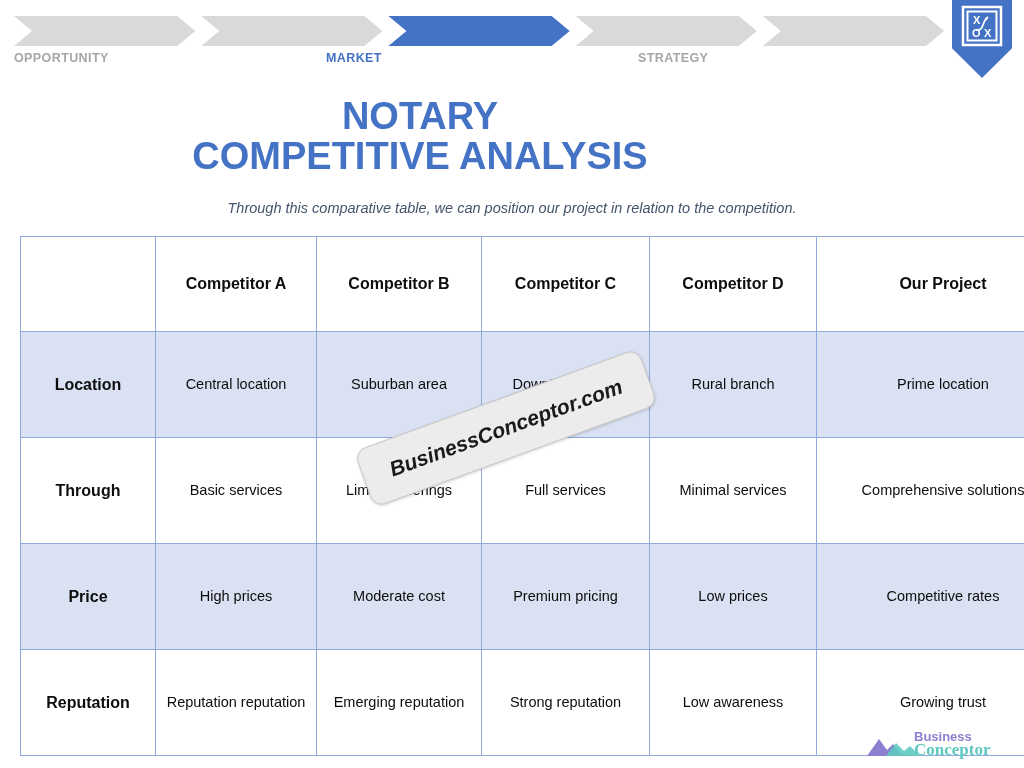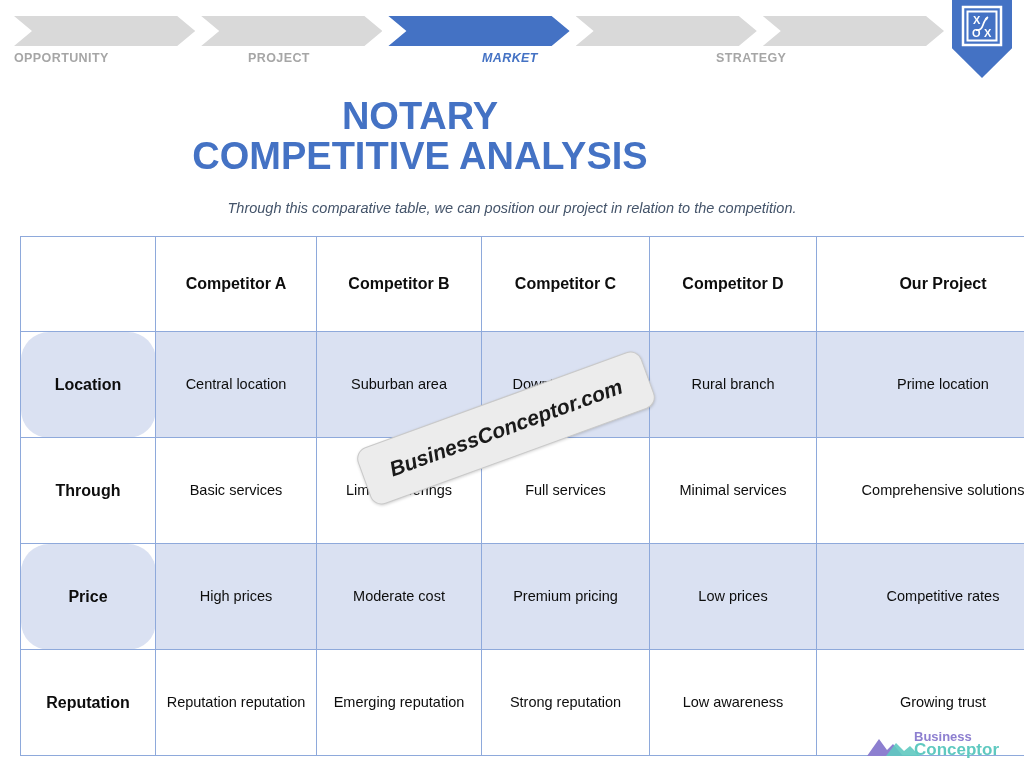--- a/index.html
+++ b/index.html
@@ -62,21 +62,20 @@
     margin-right: 6px;
     font-size: 12.5px;
     font-weight: bold;
     letter-spacing: 0.4px;
     color: #a6a6a6;
     line-height: 24px;
     white-space: nowrap;
   }
   .chev-label.active {
     color: #4472c4;
-    font-style: italic;
   }
 
   
   #corner-badge {
     position: absolute;
     right: 12px;
     top: 0px;
     width: 60px;
     height: 78px;
   }
@@ -151,21 +150,20 @@
   }
   #comparison-table tr.body td {
     height: 97px;
   }
   #comparison-table tr.shaded td {
     background: #dae1f2;
   }
   #comparison-table td.rowlabel {
     font-weight: bold;
     font-size: 16px;
-    border-radius: 28px;
   }
   .col-a { width: 122px; }
   .col-b { width: 148px; }
   .col-c { width: 152px; }
   .col-d { width: 155px; }
   .col-e { width: 154px; }
   .col-f { width: 240px; }
 
   
   #watermark {
@@ -219,36 +217,36 @@
     display: block;
     letter-spacing: 0px;
   }
   #footer-logo .brand-bottom {
     font-size: 17px;
     font-weight: bold;
     color: #5fc9c0;
     display: block;
     margin-top: -2px;
     letter-spacing: 0px;
+    font-family: Liberation Serif, serif;
   }
 </style>
 </head>
 <body>
 
 <div id="step-nav">
   <div class="chev-row">
     <div class="chev"></div>
     <div class="chev"></div>
     <div class="chev active"></div>
     <div class="chev"></div>
     <div class="chev"></div>
   </div>
   <div class="chev-labels">
     <div class="chev-label">OPPORTUNITY</div>
-    <div class="chev-label">PROJECT</div>
     <div class="chev-label active">MARKET</div>
     <div class="chev-label">STRATEGY</div>
   </div>
 </div>
 
 <div id="corner-badge">
   <div class="pin"></div>
   <svg class="glyph" viewBox="0 0 42 42">
     <rect x="2" y="2" width="38" height="38" fill="none" stroke="#ffffff" stroke-width="2.5"></rect>
     <rect x="6.5" y="6.5" width="29" height="29" fill="none" stroke="#ffffff" stroke-width="2"></rect>

